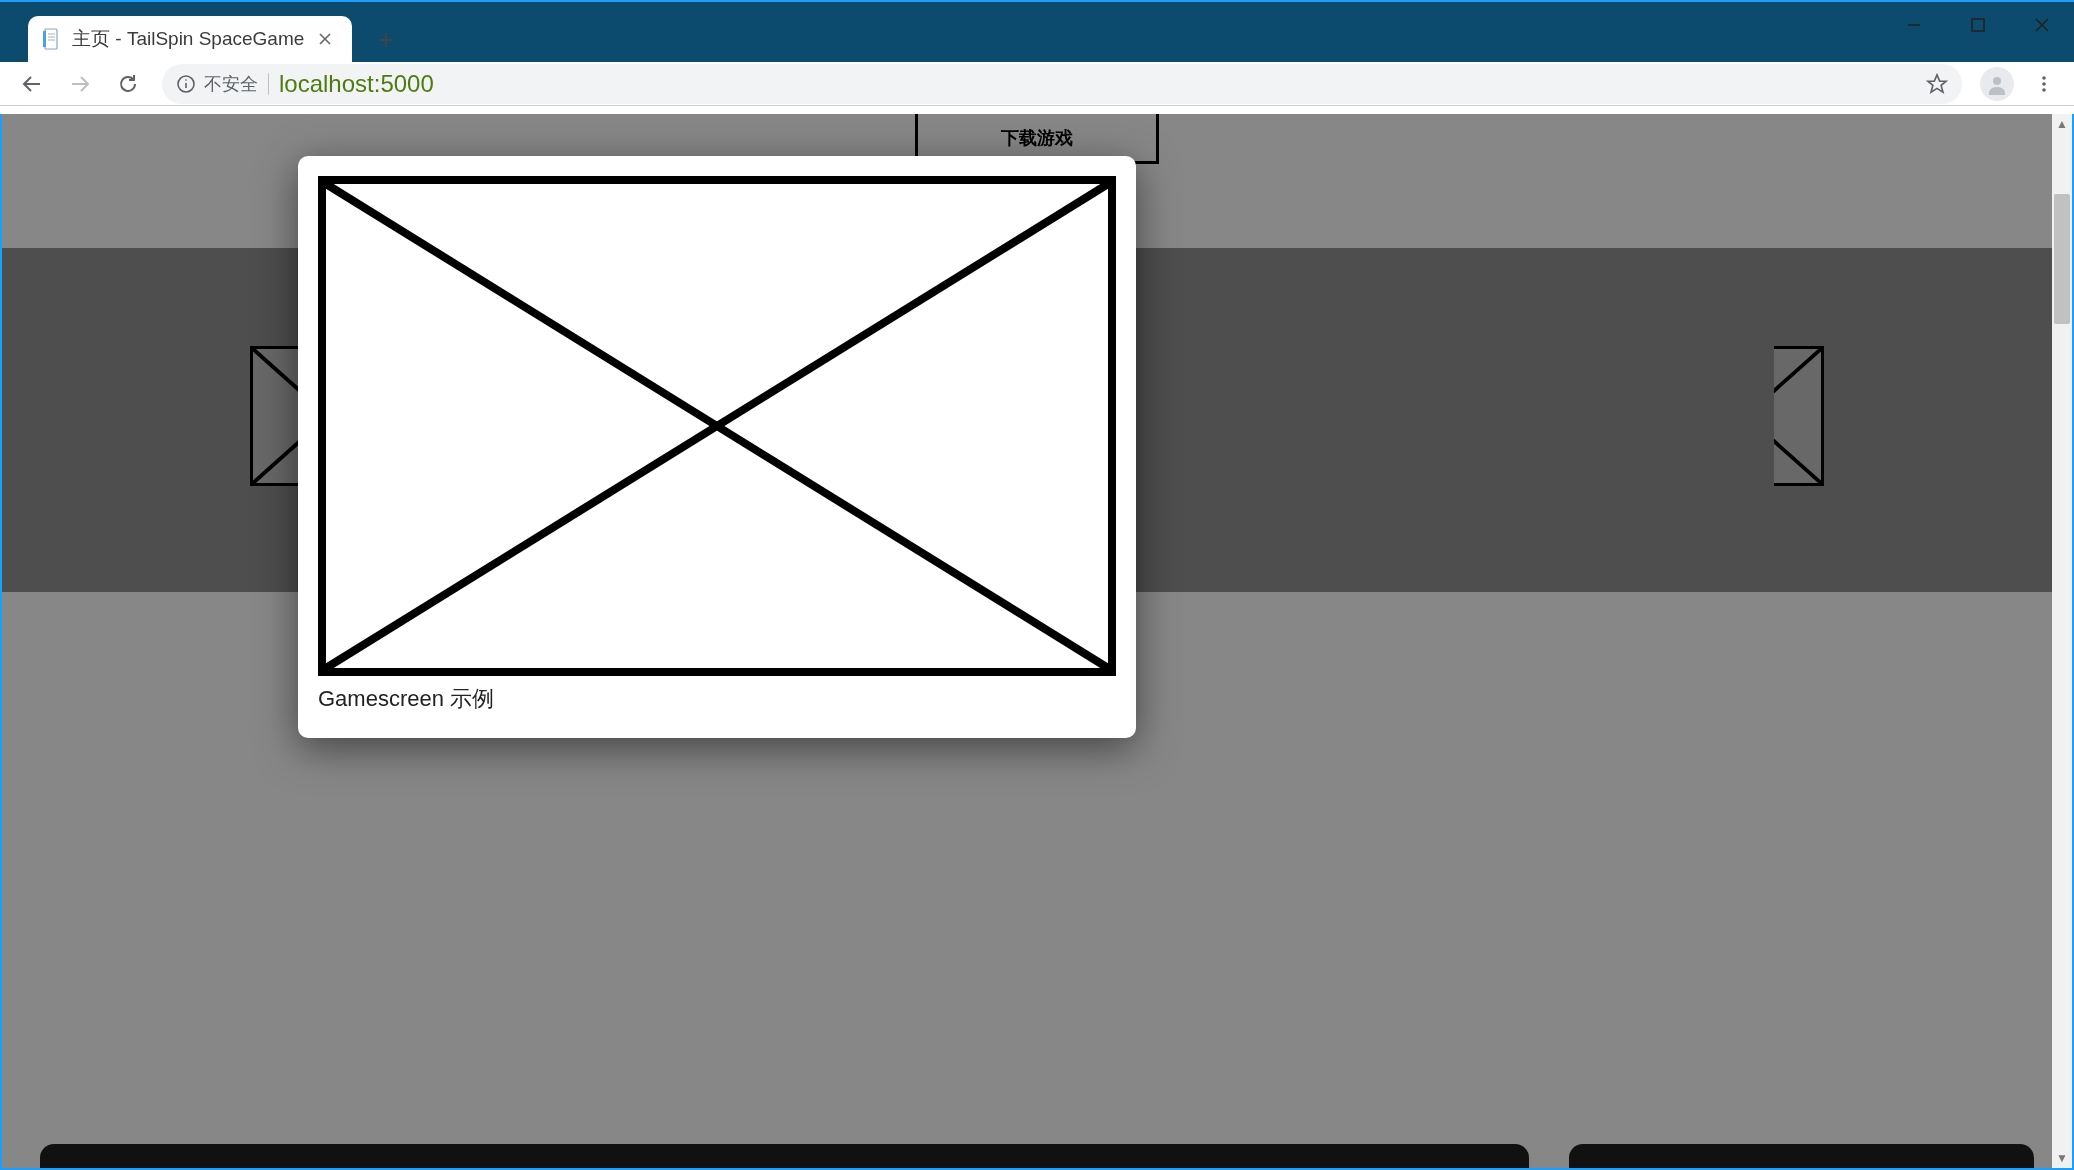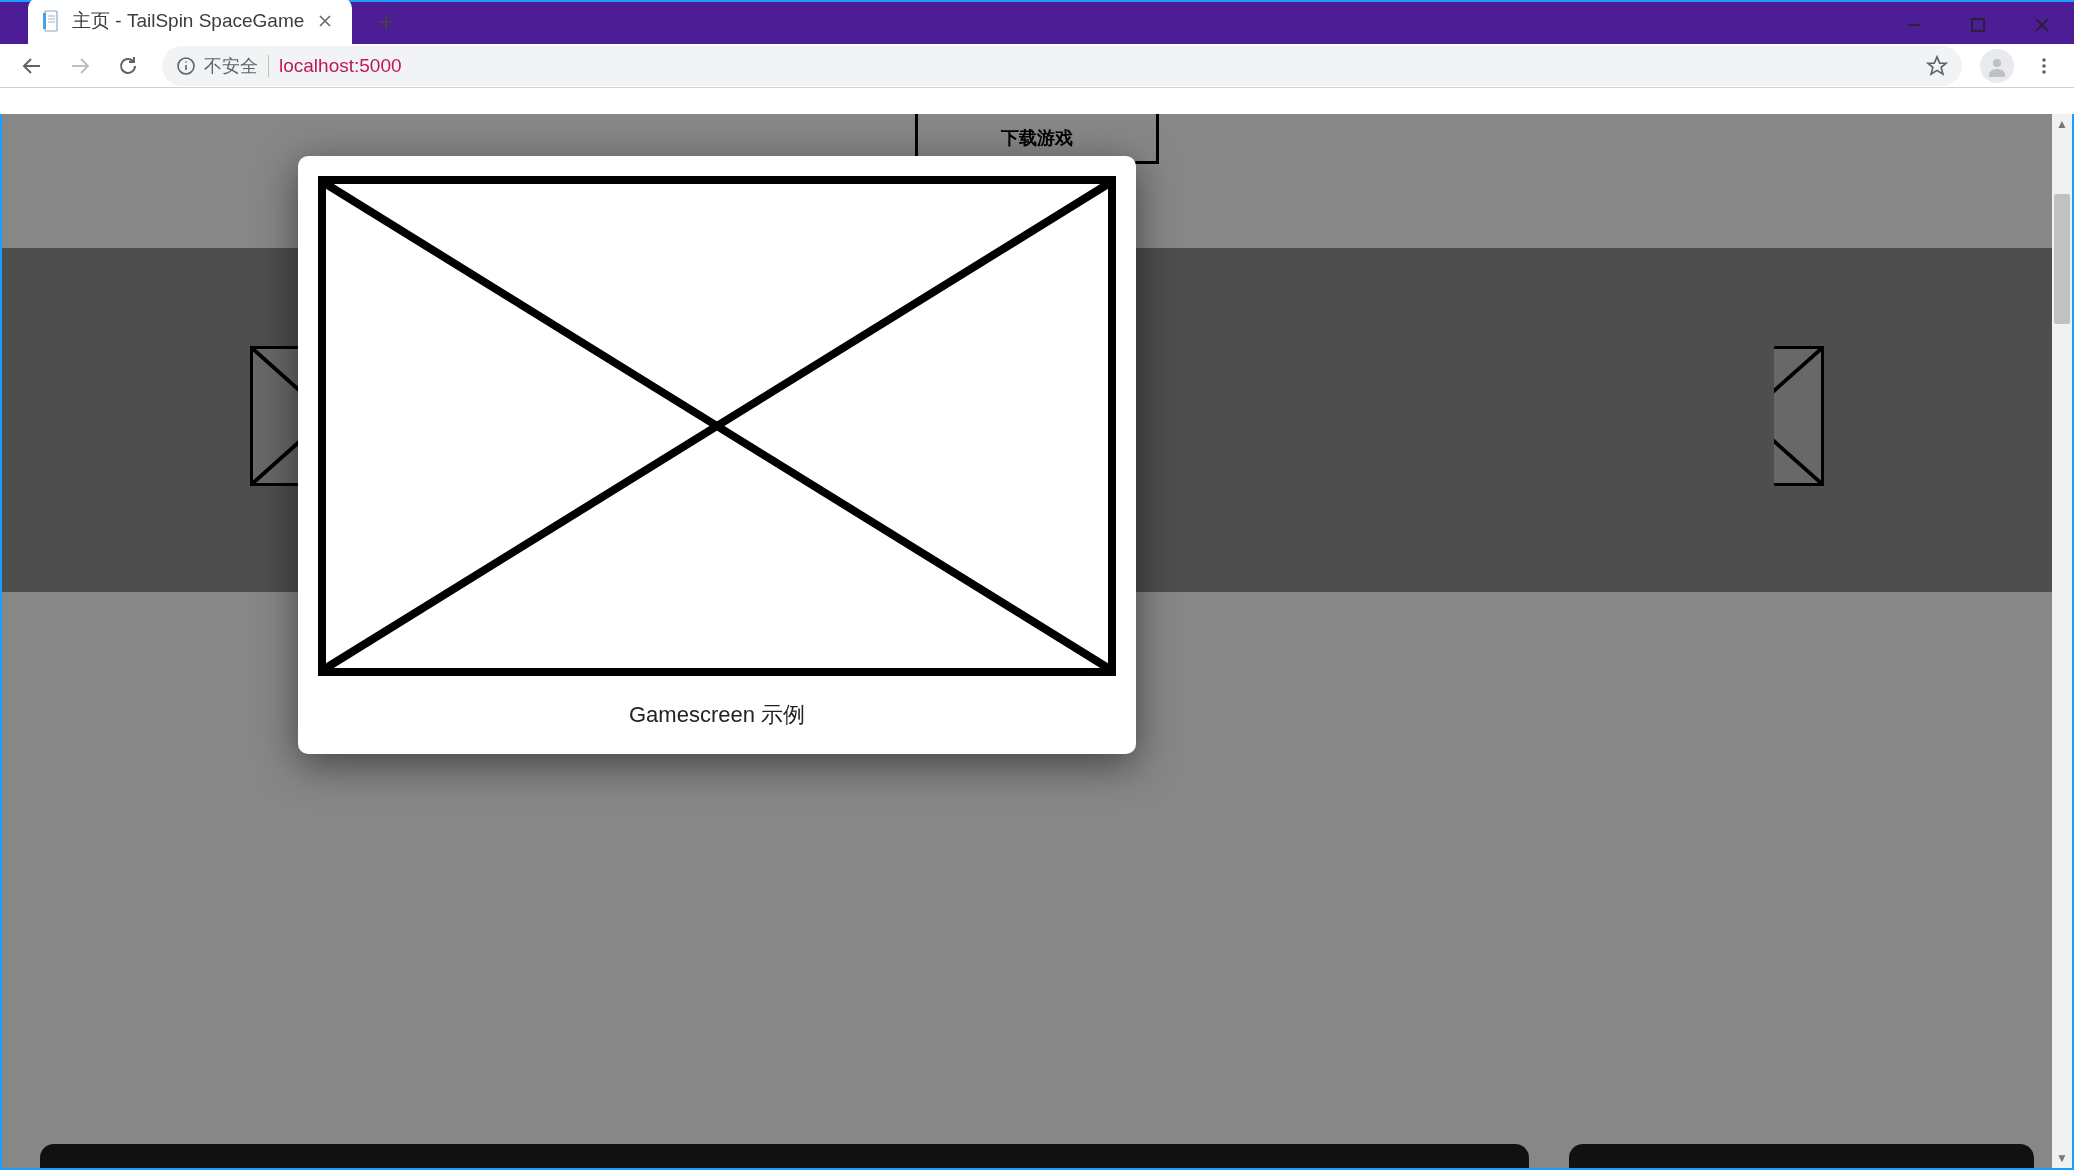--- a/index.html
+++ b/index.html
@@ -1,22 +1,22 @@
 <!DOCTYPE html>
 <html><head>
 <meta charset="utf-8">
 <style>
   * { margin: 0; padding: 0; box-sizing: border-box; }
   html, body { width: 100%; height: 100%; font-family: "Segoe UI", Arial, sans-serif; overflow: hidden; }
   body { background: #ffffff; }
 
   
   .titlebar {
-    height: 44px;
-    background: #4c1d95;
+    height: 62px;
+    background: #0c4a6e;
     display: flex;
     align-items: flex-end;
     border-top: 2px solid #1a9fff;
     position: relative;
   }
   .win-controls {
     position: absolute;
     right: 0; top: 0;
     display: flex;
     height: 46px;
@@ -78,21 +78,21 @@
     background: #f1f3f4;
     border-radius: 20px;
     display:flex;
     align-items:center;
     padding: 0 14px;
     gap: 10px;
     margin: 0 8px;
   }
   .omnibox .security { display:flex; align-items:center; gap:8px; color:#5f6368; font-size:18px; }
   .omnibox .divider { width:1px; height:22px; background:#c0c0c0; }
-  .omnibox .url { color:#be185d; font-size:19px; }
+  .omnibox .url { color:#4d7c0f; font-size:24px; }
   .omnibox .star { margin-left:auto; color:#5f6368; }
   .avatar {
     width:34px; height:34px; border-radius:50%;
     background:#e8eaed; display:flex; align-items:center; justify-content:center;
     margin: 0 6px;
   }
   .menu-btn { width:40px; height:40px; display:flex; align-items:center; justify-content:center; color:#5f6368; }
 
   
   .viewport {
@@ -171,24 +171,23 @@
     background: #ffffff;
     border-radius: 10px;
     box-shadow: 0 10px 40px rgba(0,0,0,0.5);
     padding: 20px 20px 24px 20px;
   }
   .placeholder {
     width: 100%; aspect-ratio: 798 / 500;
     display:block;
   }
   .modal-caption {
-    text-align:center;
     font-size: 22px;
     color:#222;
-    margin-top: 24px;
+    margin-top: 8px;
   }
 
   svg { display:block; }
 </style>
 </head>
 <body>
 
 <div class="titlebar">
   <div class="tab">
     <span class="tab-favicon">

